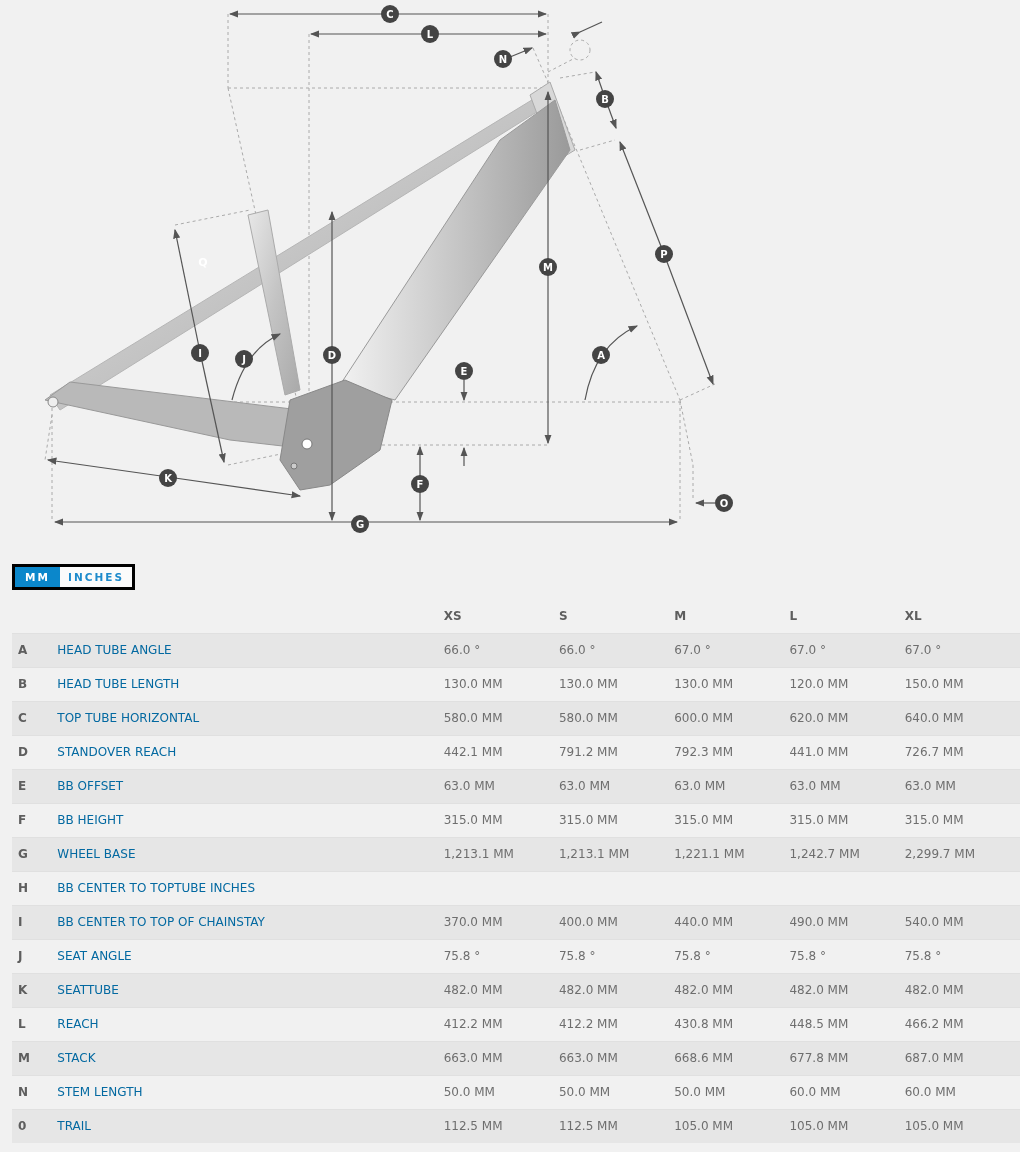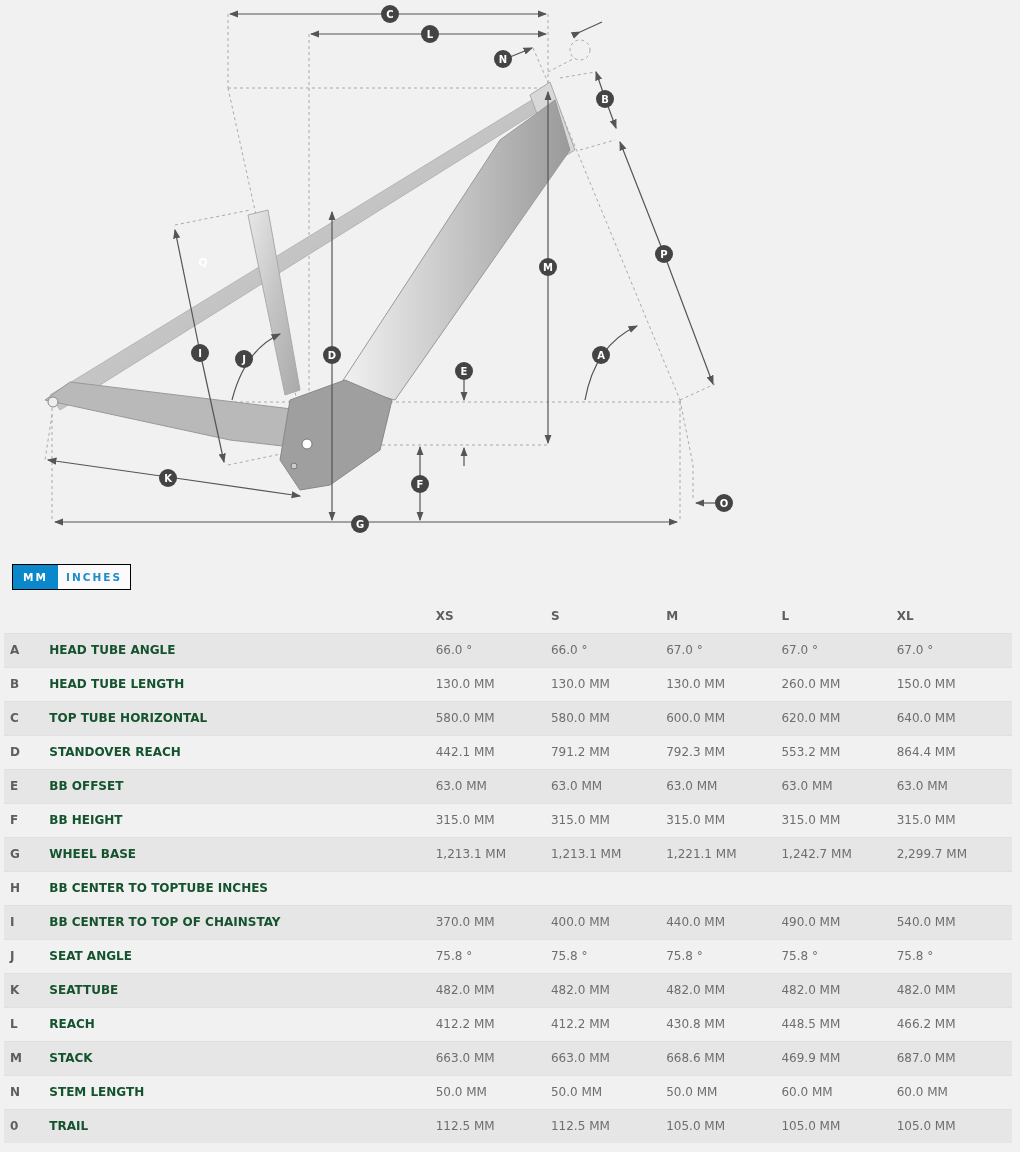--- a/index.html
+++ b/index.html
@@ -6,44 +6,44 @@
   body {
     width: 1020px; height: 1152px; overflow: hidden;
     background: #f1f1f1;
     font-family: "DejaVu Sans", "Liberation Sans", sans-serif;
     color: #6a6a6a;
   }
   .diagram { position: absolute; left: 0; top: 0; width: 1020px; height: 550px; }
   .diagram svg { width: 1020px; height: 550px; display: block; }
   .unit-toggle {
     position: absolute; left: 12px; top: 564px; height: 26px;
-    display: flex; border: 1px solid #000000; background: #fbfbfb;
+    display: flex; border: 3px solid #000000; background: #fbfbfb;
   }
   .unit-btn {
     font-family: "DejaVu Sans", sans-serif;
     font-weight: bold; font-size: 10.5px; letter-spacing: 2px;
     display: flex; align-items: center; justify-content: center;
     height: 100%; cursor: pointer;
   }
   .unit-btn.mm { width: 45px; background: #0b87cb; color: #fff; }
   .unit-btn.inches { width: 72px; color: #1e8bcc; }
   table.geo {
-    position: absolute; left: 4px; top: 600px;
+    position: absolute; left: 12px; top: 600px;
     width: 1008px; border-collapse: collapse;
     font-size: 12px;
   }
   table.geo th {
     text-align: left; font-weight: bold; color: #5e5e5e; height: 33px;
     font-size: 12px;
   }
   table.geo td { height: 34px; border-top: 1px solid #e0e0e0; }
   table.geo tr.row:nth-child(odd) td { background: #e6e6e6; }
   table.geo tr.row:nth-child(even) td { background: #f1f1f1; }
   td.code { width: 46px; padding-left: 6px; font-weight: bold; color: #5e5e5e; }
-  td.name { width: 394px; font-weight: bold; color: #14532d; }
+  td.name { width: 394px; font-weight: normal; color: #0369a1; }
   td.val { width: 117px; color: #6e6e6e; }
   th.size { width: 117px; }
   th.blank1 { width: 46px; } th.blank2 { width: 394px; }
   .lbl-circle { fill: #444; }
   .lbl-text { fill: #fff; font-family: "DejaVu Sans", sans-serif; font-weight: bold; font-size: 10px; }
 </style>
 </head>
 <body>
 
 <div class="diagram">
@@ -230,40 +230,40 @@
         <td class="val">67.0 °</td>
         <td class="val">67.0 °</td>
         <td class="val">67.0 °</td>
       </tr>
       <tr class="row">
         <td class="code">B</td>
         <td class="name">HEAD TUBE LENGTH</td>
         <td class="val">130.0 MM</td>
         <td class="val">130.0 MM</td>
         <td class="val">130.0 MM</td>
-        <td class="val">260.0 MM</td>
+        <td class="val">120.0 MM</td>
         <td class="val">150.0 MM</td>
       </tr>
       <tr class="row">
         <td class="code">C</td>
         <td class="name">TOP TUBE HORIZONTAL</td>
         <td class="val">580.0 MM</td>
         <td class="val">580.0 MM</td>
         <td class="val">600.0 MM</td>
         <td class="val">620.0 MM</td>
         <td class="val">640.0 MM</td>
       </tr>
       <tr class="row">
         <td class="code">D</td>
         <td class="name">STANDOVER REACH</td>
         <td class="val">442.1 MM</td>
         <td class="val">791.2 MM</td>
         <td class="val">792.3 MM</td>
-        <td class="val">553.2 MM</td>
-        <td class="val">864.4 MM</td>
+        <td class="val">441.0 MM</td>
+        <td class="val">726.7 MM</td>
       </tr>
       <tr class="row">
         <td class="code">E</td>
         <td class="name">BB OFFSET</td>
         <td class="val">63.0 MM</td>
         <td class="val">63.0 MM</td>
         <td class="val">63.0 MM</td>
         <td class="val">63.0 MM</td>
         <td class="val">63.0 MM</td>
       </tr>
@@ -329,21 +329,21 @@
         <td class="val">430.8 MM</td>
         <td class="val">448.5 MM</td>
         <td class="val">466.2 MM</td>
       </tr>
       <tr class="row">
         <td class="code">M</td>
         <td class="name">STACK</td>
         <td class="val">663.0 MM</td>
         <td class="val">663.0 MM</td>
         <td class="val">668.6 MM</td>
-        <td class="val">469.9 MM</td>
+        <td class="val">677.8 MM</td>
         <td class="val">687.0 MM</td>
       </tr>
       <tr class="row">
         <td class="code">N</td>
         <td class="name">STEM LENGTH</td>
         <td class="val">50.0 MM</td>
         <td class="val">50.0 MM</td>
         <td class="val">50.0 MM</td>
         <td class="val">60.0 MM</td>
         <td class="val">60.0 MM</td>

